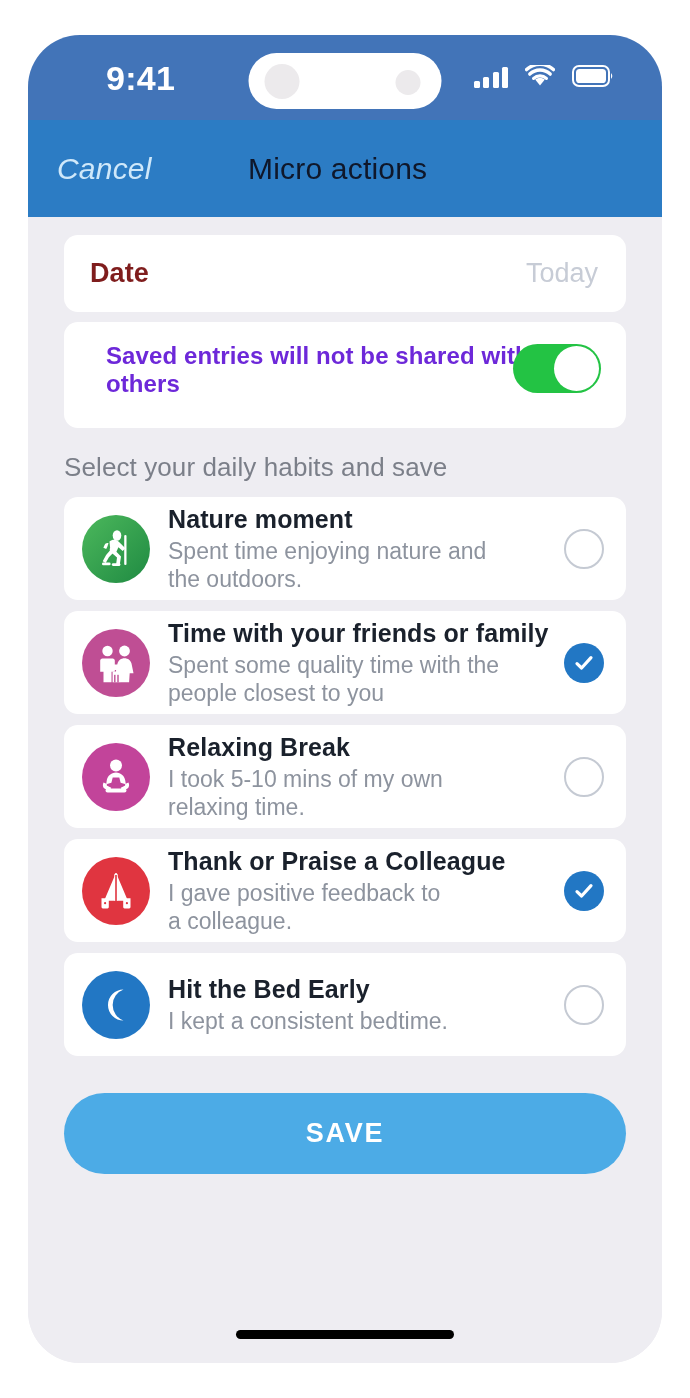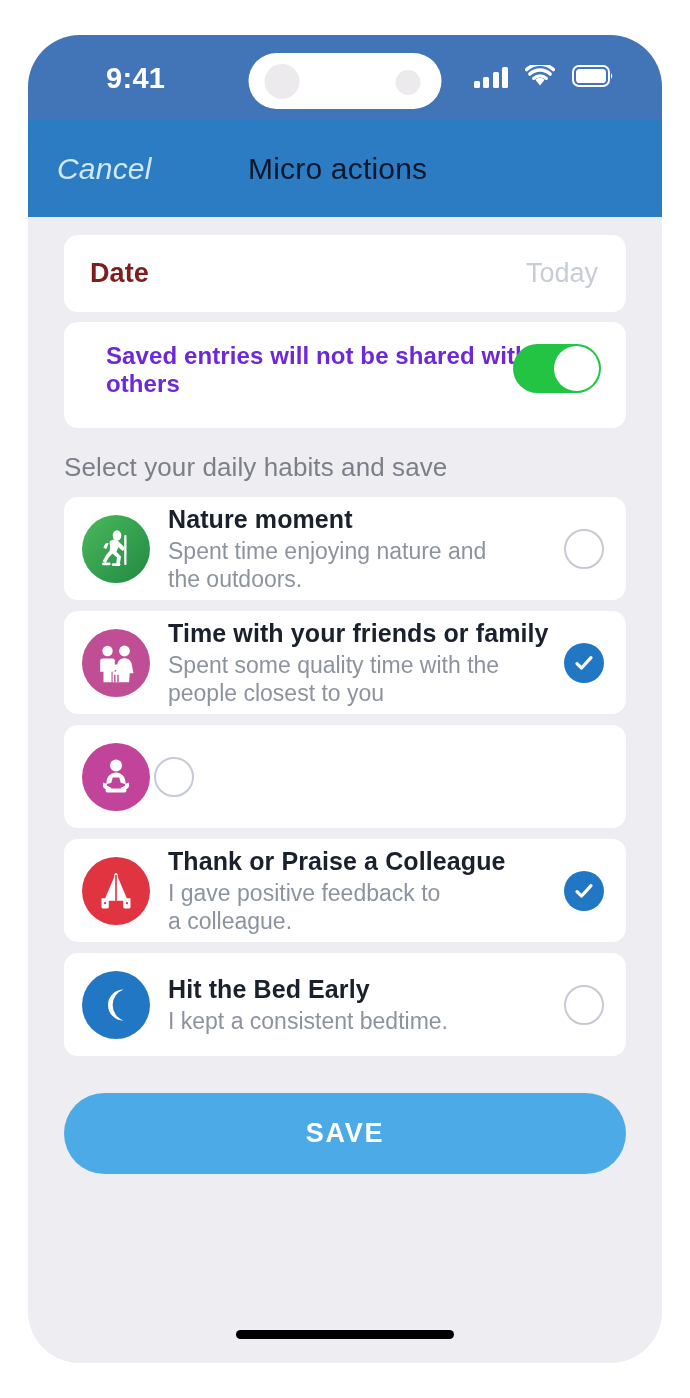--- a/index.html
+++ b/index.html
@@ -40,21 +40,21 @@
     background: #4274b8;
     flex: 0 0 auto;
     display: flex;
     align-items: center;
   }
   .status-time {
     position: absolute;
     left: 78px; top: 50%;
     transform: translateY(-50%);
     color: #ffffff;
-    font-size: 29px;
+    font-size: 34px;
     font-weight: 700;
     letter-spacing: 0.3px;
   }
   .dynamic-island {
     position: absolute;
     left: 50%; top: 18px;
     transform: translateX(-50%);
     width: 193px; height: 56px;
     background: #ffffff;
     border-radius: 30px;
@@ -387,20 +387,25 @@
       <div class="card habit-card">
         <div class="habit-icon" style="background:#c2449a">
           <svg width="44" height="44" viewBox="0 0 44 44">
             <circle cx="22" cy="10.5" r="6" fill="#fff"></circle>
             <path d="M22 17.5c5 0 8.6 3.6 9.3 8.3l.5 3.4-5.2-1.4-1.3-5.2h-6.6l-1.3 5.2-5.2 1.4.5-3.4c.7-4.7 4.3-8.3 9.3-8.3z" fill="#fff"></path>
             <path d="M9.6 27.4c-1.4 2.6-.7 5.5 1.8 6.6l4.4 2 1.4-3.3-3.5-1.6c-.9-.4-1.2-1.3-.8-2.2z" fill="#fff"></path>
             <path d="M34.4 27.4c1.4 2.6.7 5.5-1.8 6.6l-4.4 2-1.4-3.3 3.5-1.6c.9-.4 1.2-1.3.8-2.2z" fill="#fff"></path>
             <path d="M13.6 33.6h16.8c1.2 0 2.1.9 2.1 2s-.9 2-2.1 2H13.6c-1.2 0-2.1-.9-2.1-2s.9-2 2.1-2z" fill="#fff"></path>
           </svg>
         </div>
+        <div class="habit-text">
+          <div class="habit-title">Relaxing Break</div>
+          <div class="habit-desc">I took 5-10 mins of my own
+relaxing time.</div>
+        </div>
         <div class="habit-check off"></div>
       </div>
 
       <div class="card habit-card">
         <div class="habit-icon" style="background:#e03540">
           <svg width="44" height="44" viewBox="0 0 44 44">
             <path d="M21.2 4.5c1.1-.6 2.3.2 2.3 1.5v25.8H12.9c-1.5 0-2.4-1.6-1.6-2.9L20 8.5c.3-.5.5-1.1.5-1.7V6c0-.6.3-1.2.7-1.5z" fill="#fff"></path>
             <path d="M22.8 4.5c-1.1-.6-2.3.2-2.3 1.5v25.8h10.6c1.5 0 2.4-1.6 1.6-2.9L24 8.5c-.3-.5-.5-1.1-.5-1.7V6c0-.6-.3-1.2-.7-1.5z" fill="#fff"></path>
             <rect x="21.2" y="6" width="1.6" height="26" fill="#e03540"></rect>
             <path d="M7.5 29.2h7.3v8.9c0 .7-.6 1.3-1.3 1.3H8.8c-.7 0-1.3-.6-1.3-1.3z" fill="#fff"></path>

